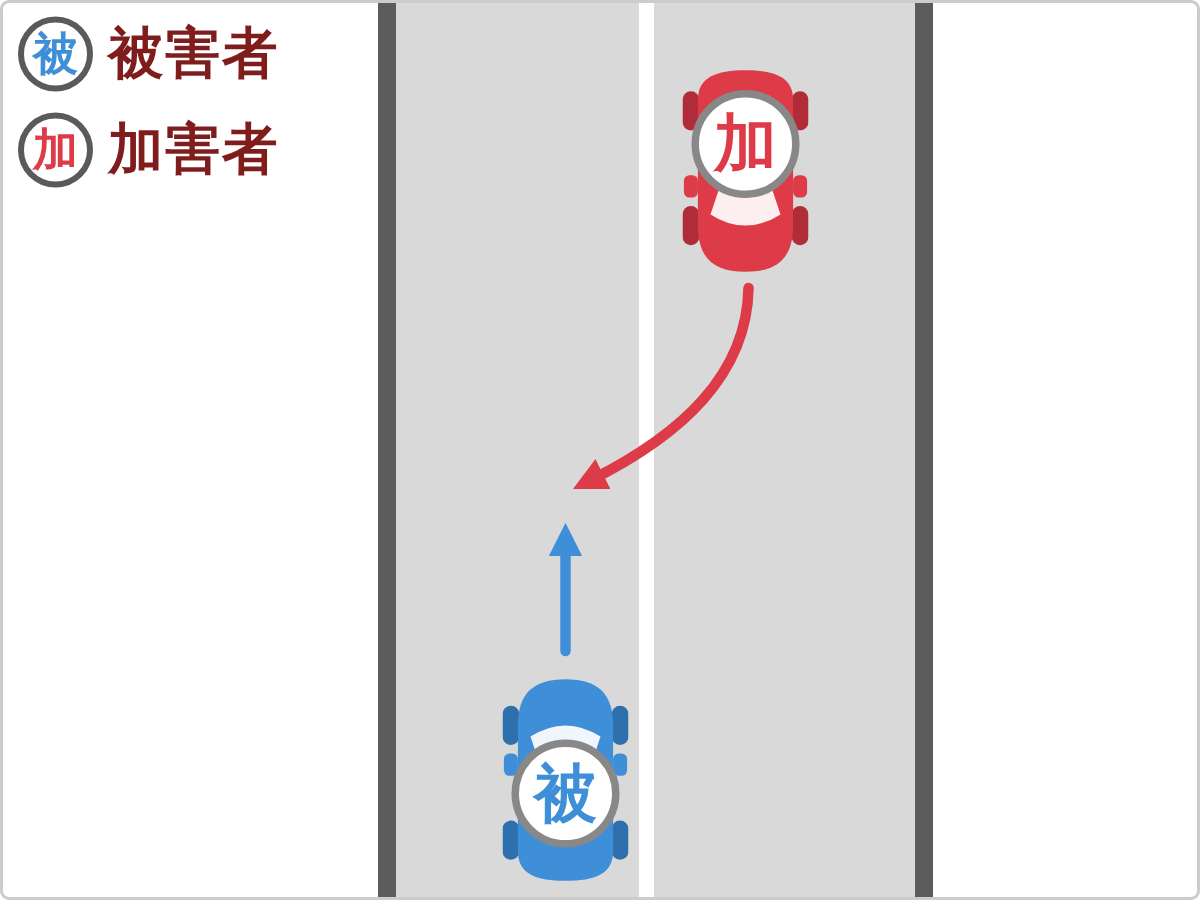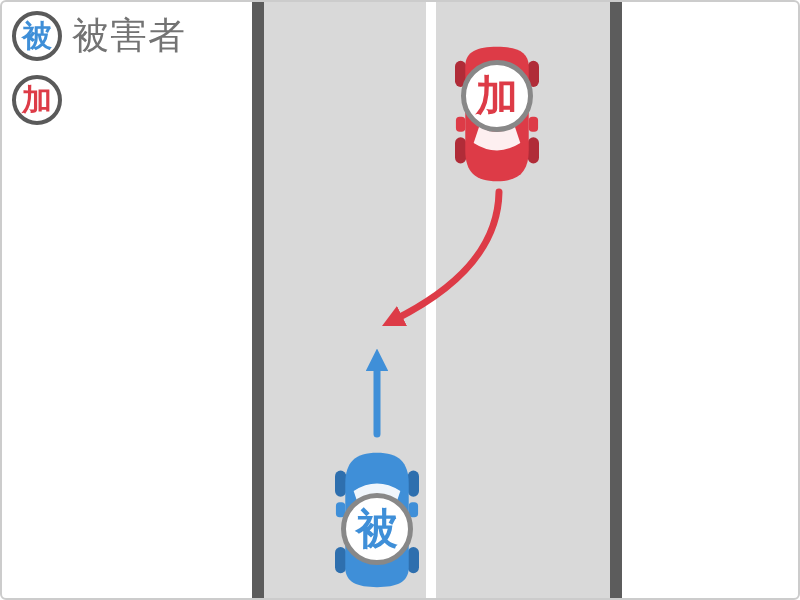--- a/index.html
+++ b/index.html
@@ -15,21 +15,21 @@
   .road-edge.right{right:0;}
   .lane-line{position:absolute;left:174px;top:0;width:10px;height:600px;background:#ffffff;}
   
   .legend{position:absolute;left:10px;top:8px;}
   .legend-row{display:flex;align-items:center;margin-bottom:12px;height:52px;}
   .badge{
     background:#ffffff;border-radius:50%;display:flex;align-items:center;justify-content:center;
     font-weight:bold;box-sizing:border-box;
   }
   .legend-badge{width:50px;height:50px;border:4px solid #5a5a5a;font-size:30px;}
-  .legend-label{margin-left:10px;font-size:37px;font-weight:normal;color:#737373;letter-spacing:1px;}
+  .legend-label{margin-left:10px;font-size:37px;font-weight:bold;color:#7f1d1d;letter-spacing:1px;}
   .txt-blue{color:#3f8fd8;}
   .txt-red{color:#dd3b47;}
   
   .car{position:absolute;width:84px;height:140px;}
   .car-perp{left:453px;top:42px;}
   .car-victim{left:333px;top:448px;}
   .car-badge{
     position:absolute;width:72px;height:72px;border:5px solid #888888;
     font-size:42px;z-index:5;
   }
@@ -102,16 +102,17 @@
     <div class="legend-row">
       <div class="badge legend-badge txt-blue">
         <span>被</span>
       </div>
       <span class="legend-label">被害者</span>
     </div>
     <div class="legend-row">
       <div class="badge legend-badge txt-red">
         <span>加</span>
       </div>
+      <span class="legend-label">加害者</span>
     </div>
   </div>
 
 </div>
 
 </body></html>

